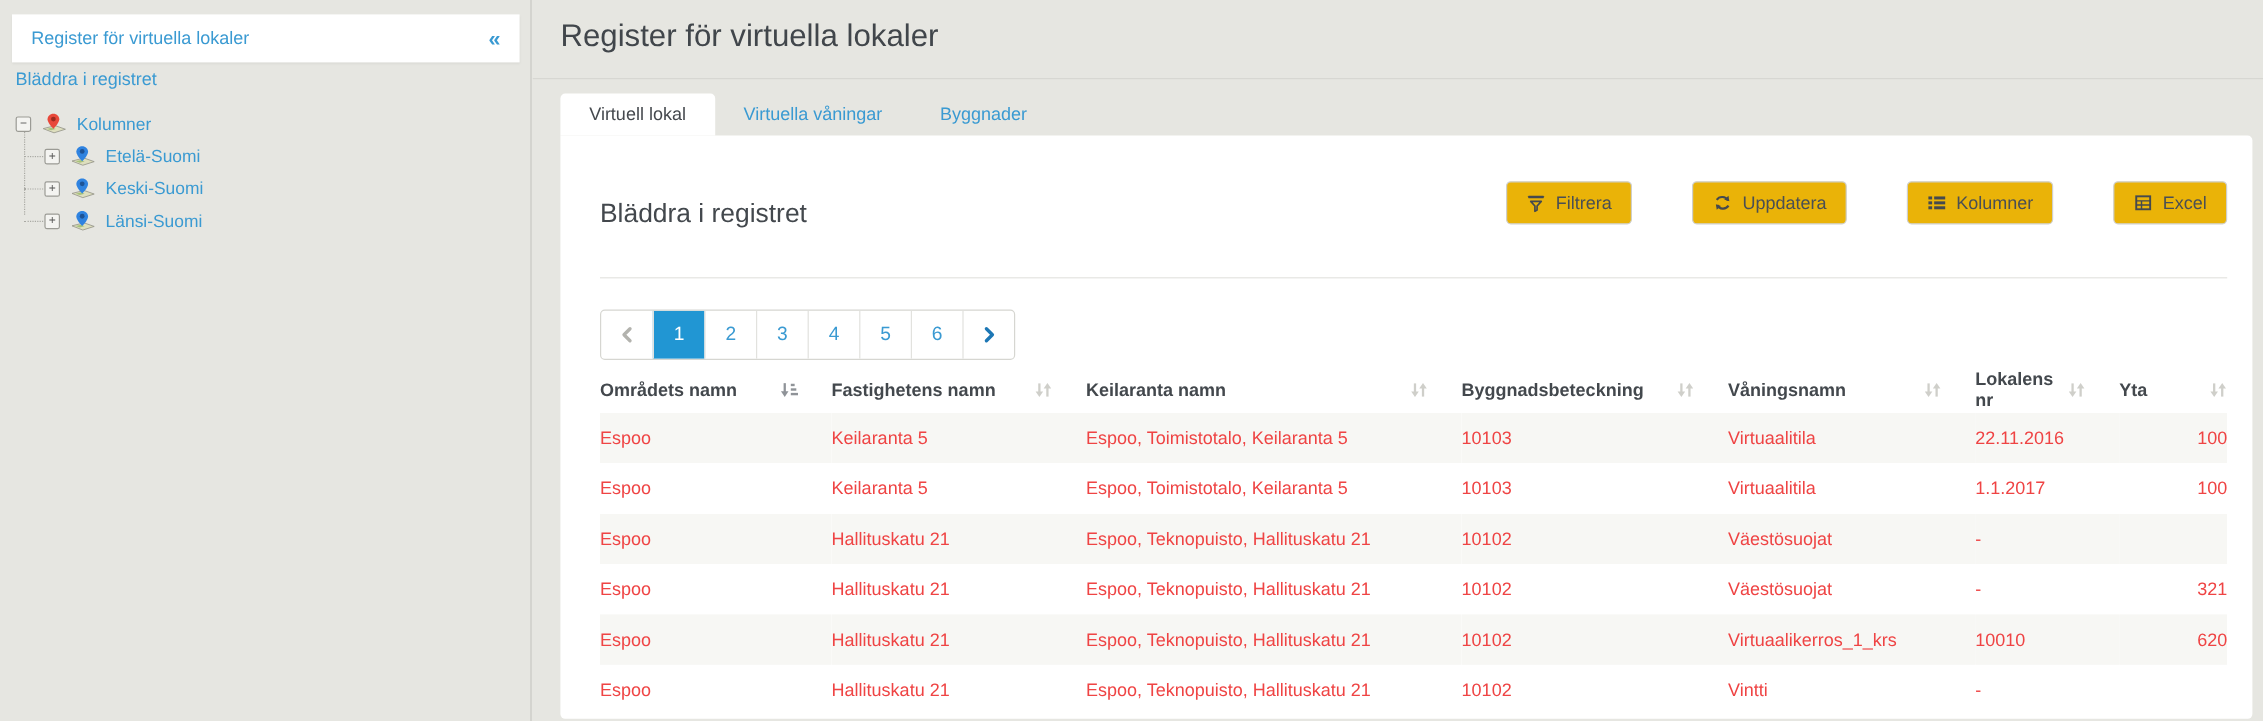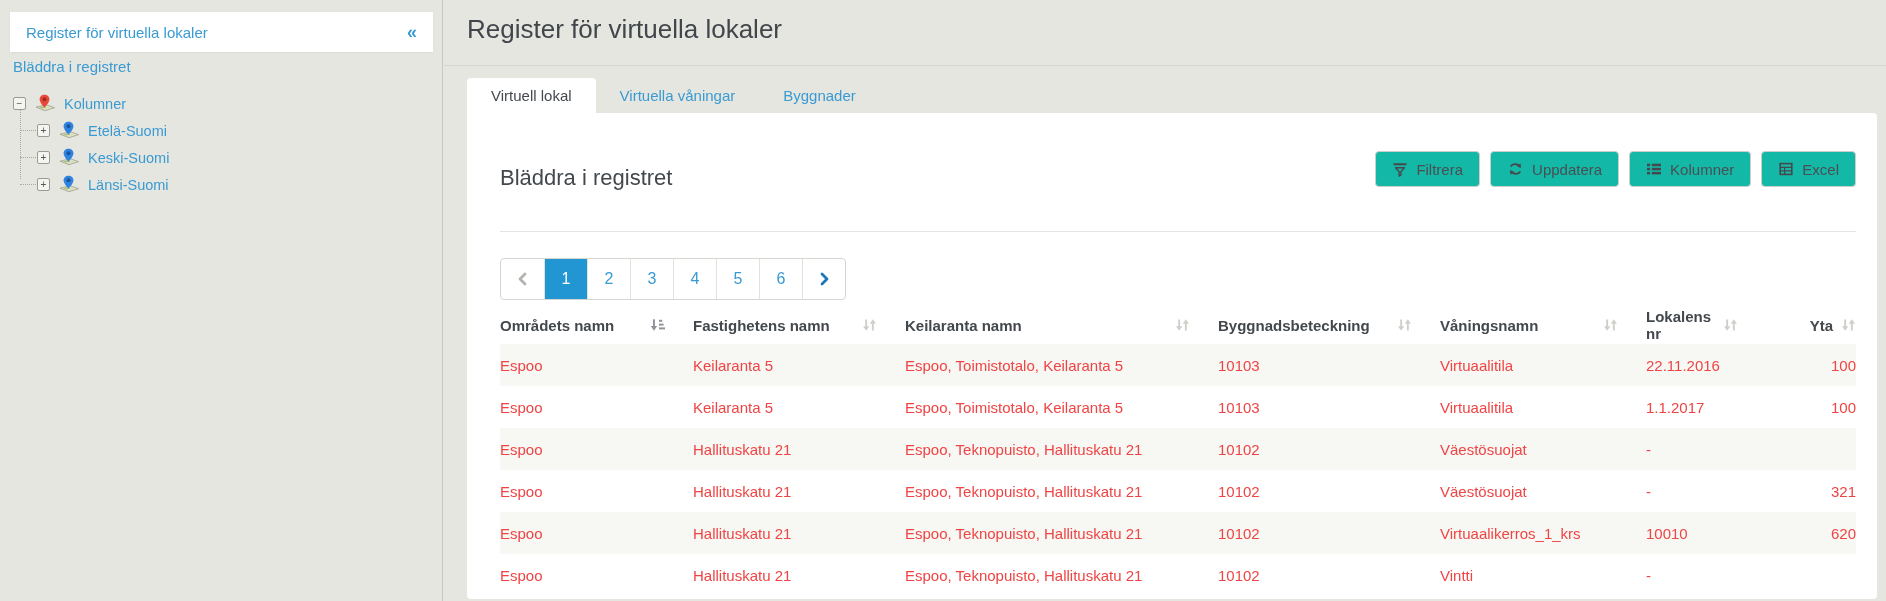--- a/index.html
+++ b/index.html
@@ -32,41 +32,41 @@
   .main-header{height:66px;box-sizing:border-box;padding:14px 0 0 23px;border-bottom:1px solid #d7d7d2;}
   .main-title{font-size:26px;font-weight:400;color:#41464b;margin:0;}
   .tab-bar{margin:12px 0 0 23px;display:flex;}
   .tab{padding:9px 24px;font-size:15px;color:#3a9ad2;cursor:pointer;border-radius:4px 4px 0 0;white-space:nowrap;}
   .tab.active{background:#fff;color:#45494e;cursor:default;}
   .panel{margin:0 9px 0 23px;background:#fff;border-radius:0 4px 4px 4px;height:486px;box-sizing:border-box;
     padding:0 21px 0 33px;overflow:hidden;}
   .panel-head{display:flex;justify-content:space-between;align-items:flex-start;padding-top:38px;}
   .section-title{font-size:22px;font-weight:400;color:#43484d;margin:14px 0 0 0;}
   .toolbar{display:flex;gap:10px;}
-  .btn{height:36px;padding:0 16px;background:#14b8a6;border:1px solid #cfcfca;border-radius:4px;
-    display:flex;align-items:center;gap:8px;font-size:15px;color:#4a4f54;cursor:pointer;white-space:nowrap;}
+  .btn{height:36px;padding:0 16px;background:#eab308;border:1px solid #cfcfca;border-radius:4px;
+    display:flex;align-items:center;gap:8px;font-size:15px;color:#4a4f54;cursor:pointer;white-space:nowrap;margin-left:40px;}
   .divider{border-top:1px solid #e4e4e0;margin-top:40px;}
   .controls{margin-top:26px;display:flex;justify-content:space-between;align-items:center;}
   .page-size{display:flex;align-items:center;}
   .select-box{width:95px;height:36px;border:1px solid #c9c9c4;border-radius:4px;background:#fff;
     display:flex;align-items:center;justify-content:space-between;padding:0 12px 0 24px;box-sizing:border-box;
     font-size:15px;color:#4a4f54;cursor:pointer;}
   .caret-down{width:0;height:0;border-left:4px solid transparent;border-right:4px solid transparent;border-top:5px solid #555;}
   .page-size-label{margin-left:14px;font-size:15px;color:#4a4f54;}
   .pagination{display:flex;border:1px solid #d6d6d1;border-radius:4px;overflow:hidden;background:#fff;}
   .page-cell{width:43px;height:40px;display:flex;align-items:center;justify-content:center;
     font-size:16px;color:#3a9ad2;border-left:1px solid #e2e2de;cursor:pointer;box-sizing:border-box;}
   .page-cell:first-child{border-left:none;}
   .page-cell.active{background:#2196d3;color:#fff;}
   
   .table-wrap{margin-top:6px;}
   table{width:100%;border-collapse:collapse;table-layout:fixed;}
   th{height:38px;padding:0;font-size:15px;color:#43484d;font-weight:700;text-align:left;cursor:pointer;}
   .th-inner{display:flex;align-items:center;justify-content:space-between;padding-right:28px;}
-  .th-inner.right{justify-content:flex-end;gap:8px;padding-right:0;}
+  .th-inner.right{gap:8px;padding-right:0;}
   td{height:42px;padding:0;font-size:15px;color:#ef4444;white-space:nowrap;overflow:hidden;}
   td.right{text-align:right;}
   tr.striped td{background:#f7f7f4;}
 </style>
 </head>
 <body>
 
 <div class="sidebar">
   <div class="sidebar-header">
     <span class="sidebar-title">Register för virtuella lokaler</span>

